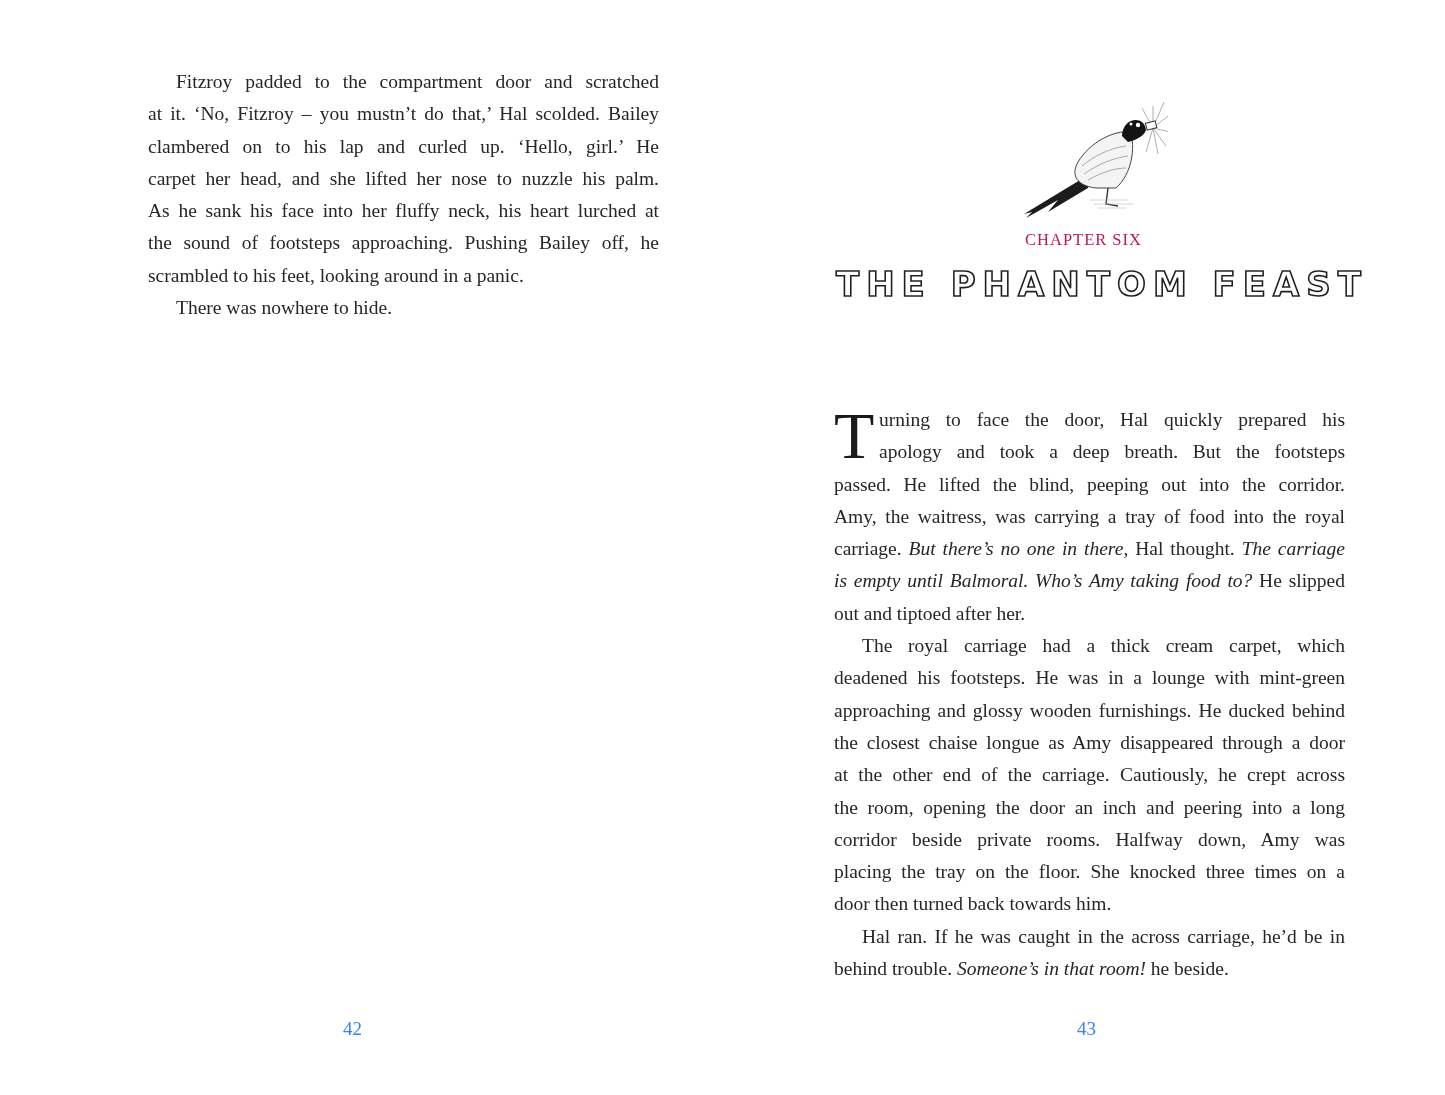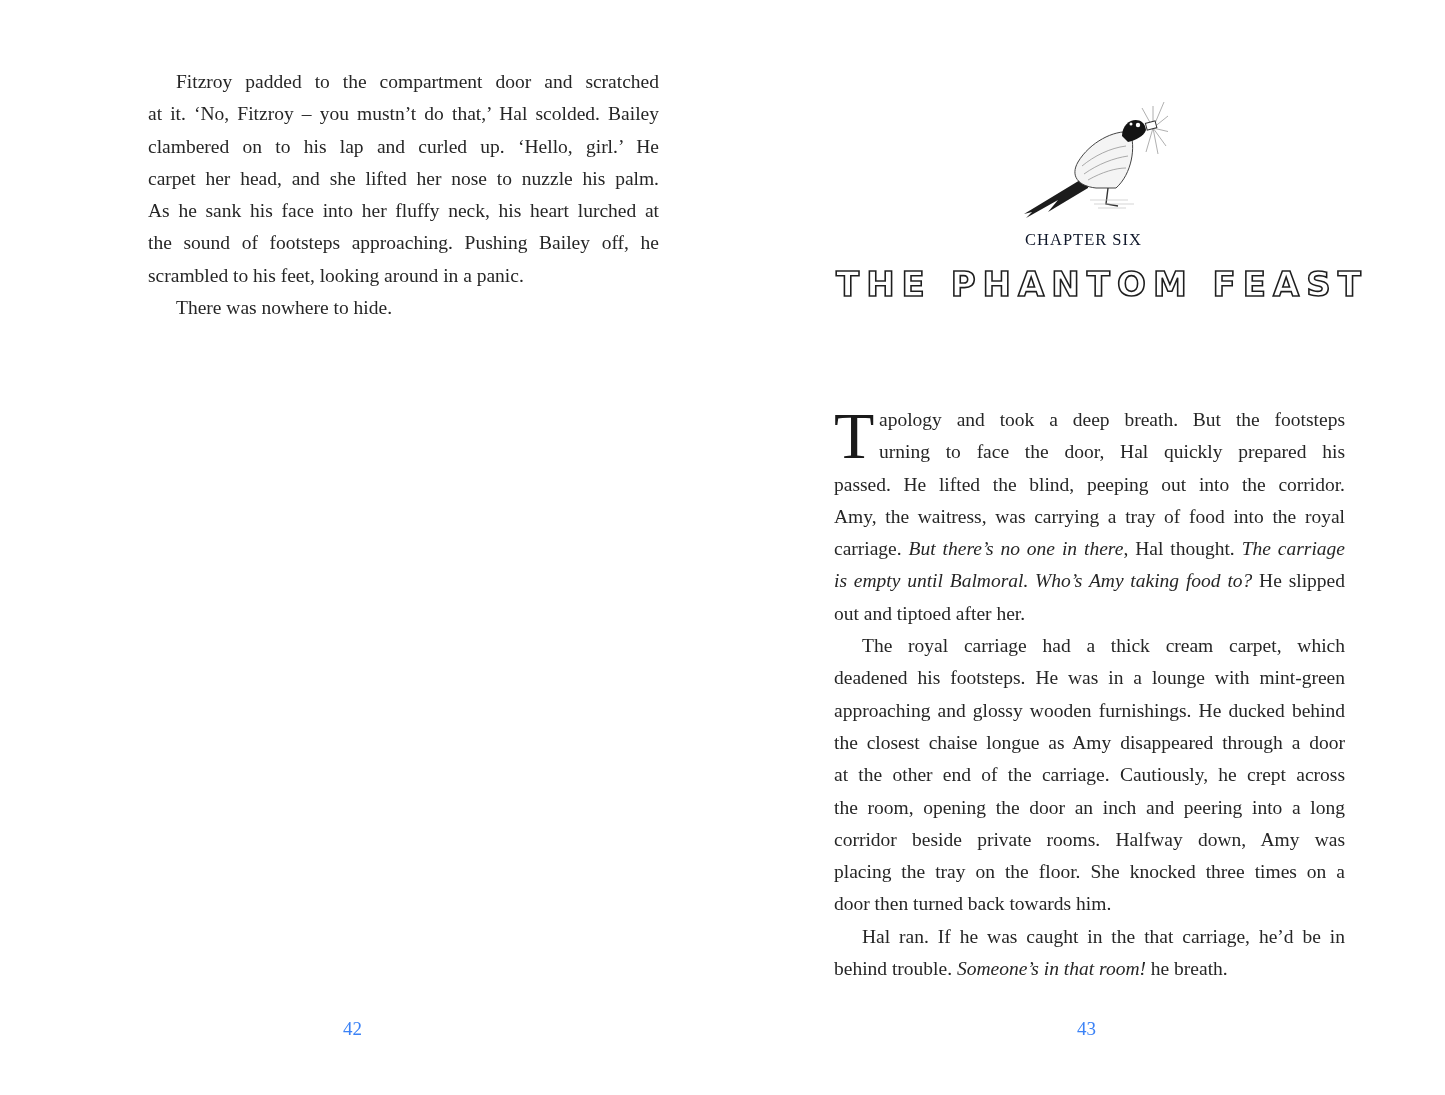--- a/index.html
+++ b/index.html
@@ -35,21 +35,21 @@
       position: absolute; top: 1018px; font-size: 19px; color: #3b82f6;
       font-family: "Liberation Serif", serif;
     }
     .pn-left { left: 343px; }
     .pn-right { left: 355px; }
 
     .chapter-illustration { position: absolute; left: 296px; top: 96px; width: 150px; height: 122px; }
 
     .chapter-label {
       position: absolute; left: 0; width: 723px; top: 230px; text-align: center;
-      font-size: 16.5px; letter-spacing: 1px; color: #0f172a;
+      font-size: 16.5px; letter-spacing: 1px; color: #be185d;
     }
     .chapter-title {
       position: absolute; left: 0; width: 760px; top: 264px; text-align: center;
       font-family: "DejaVu Sans", sans-serif; font-weight: bold;
       font-size: 34px; letter-spacing: 7px;
       color: #ffffff;
       -webkit-text-stroke: 1.6px #1e1e1e;
       text-shadow: 0 0 0.6px #1e1e1e;
     }
   </style>
@@ -104,42 +104,42 @@
       <line x1="76" y1="108" x2="116" y2="108"></line>
       <line x1="80" y1="112" x2="108" y2="112"></line>
     </g>
   </svg>
 
   <div class="chapter-label">CHAPTER SIX</div>
   <div class="chapter-title">THE PHANTOM FEAST</div>
 
   <div class="text-block right-block">
     <span class="drop-cap">T</span>
+    <span class="line dc-indent">urning to face the door, Hal quickly prepared his</span>
     <span class="line dc-indent">apology and took a deep breath. But the footsteps</span>
-    <span class="line dc-indent">urning to face the door, Hal quickly prepared his</span>
     <span class="line">passed. He lifted the blind, peeping out into the corridor.</span>
     <span class="line">Amy, the waitress, was carrying a tray of food into the royal</span>
     <span class="line">
       <span>carriage. </span><span class="it">But there’s no one in there</span><span>, Hal thought. </span><span class="it">The carriage</span>
     </span>
     <span class="line">
       <span class="it">is empty until Balmoral. Who’s Amy taking food to?</span><span> He slipped</span>
     </span>
     <span class="line last">out and tiptoed after her.</span>
 
     <span class="line indent">The royal carriage had a thick cream carpet, which</span>
     <span class="line">deadened his footsteps. He was in a lounge with mint-green</span>
     <span class="line">approaching and glossy wooden furnishings. He ducked behind</span>
     <span class="line">the closest chaise longue as Amy disappeared through a door</span>
     <span class="line">at the other end of the carriage. Cautiously, he crept across</span>
     <span class="line">the room, opening the door an inch and peering into a long</span>
     <span class="line">corridor beside private rooms. Halfway down, Amy was</span>
     <span class="line">placing the tray on the floor. She knocked three times on a</span>
     <span class="line last">door then turned back towards him.</span>
 
-    <span class="line indent">Hal ran. If he was caught in the that carriage, he’d be in</span>
+    <span class="line indent">Hal ran. If he was caught in the across carriage, he’d be in</span>
     <span class="line last">
-      <span>behind trouble. </span><span class="it">Someone’s in that room!</span><span> he breath.</span>
+      <span>behind trouble. </span><span class="it">Someone’s in that room!</span><span> he beside.</span>
     </span>
   </div>
 
   <div class="page-number pn-right">43</div>
 </div>
 
 </body></html>

